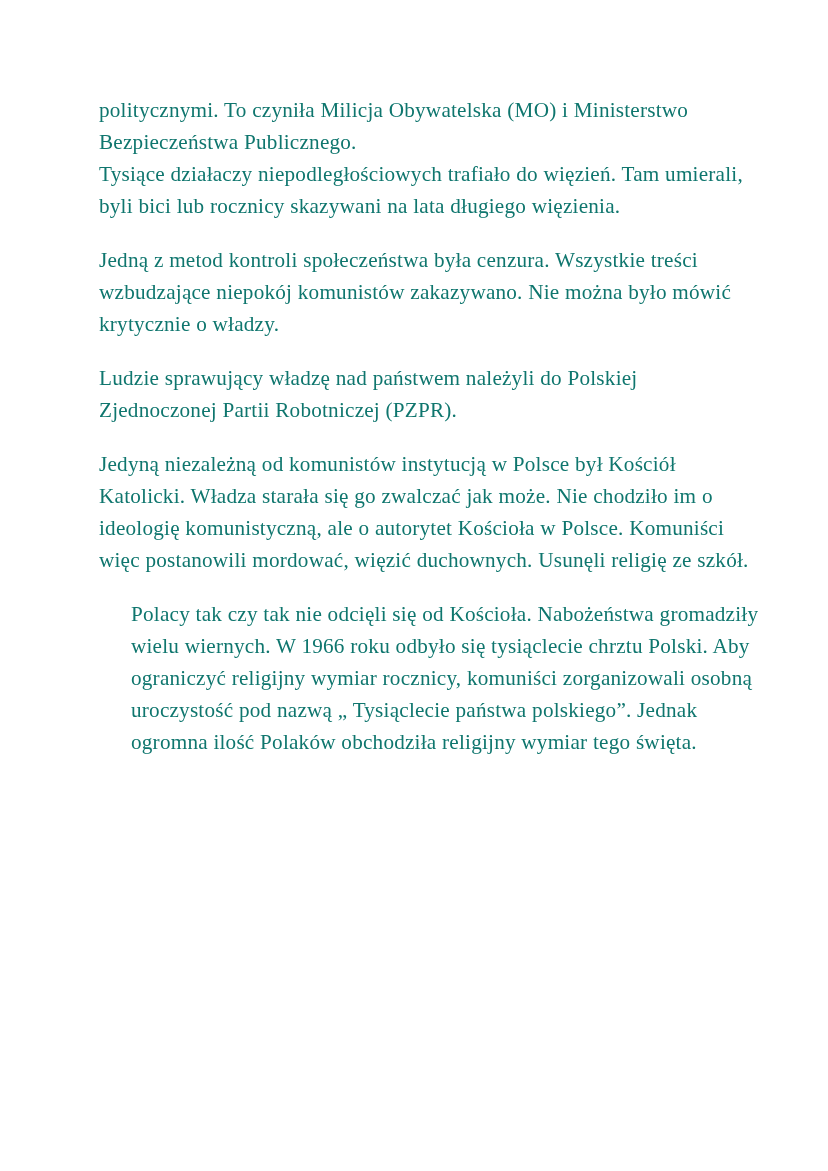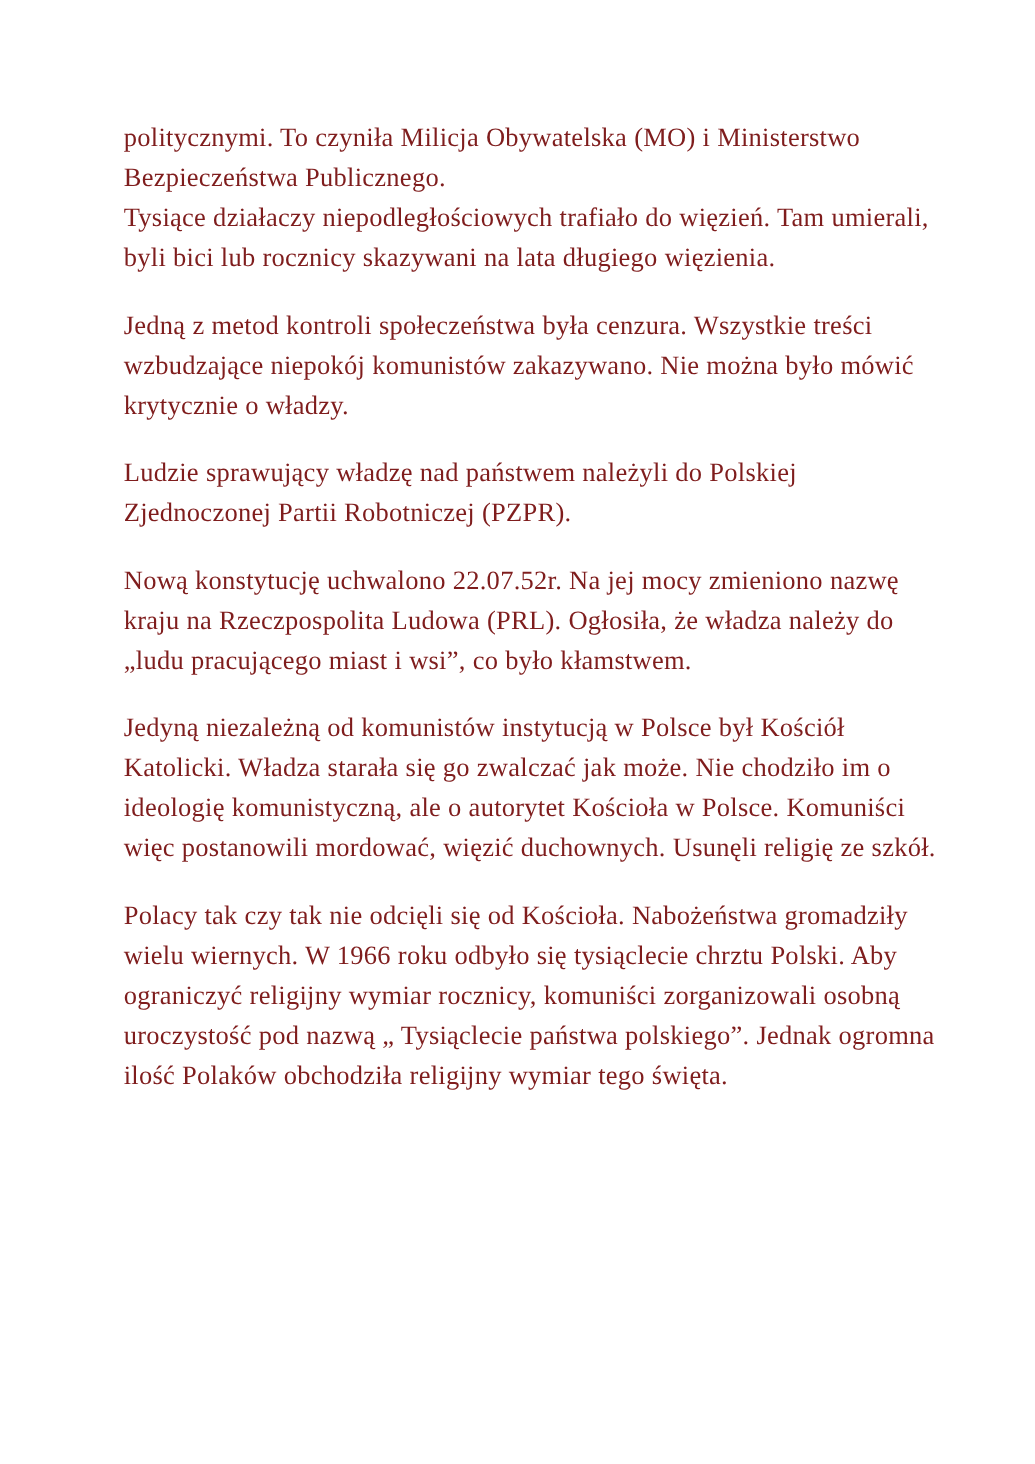--- a/index.html
+++ b/index.html
@@ -25,31 +25,32 @@
 
   .doc-body {
     position: absolute;
     left: 99px;
     top: 94px;
     width: 660px;
   }
 
   .para {
     margin: 0 0 22px 0;
-    color: #7f1d1d;
+    color: #0f766e;
     font-size: 21.2px;
     line-height: 32px;
     letter-spacing: 0.01em;
     text-align: left;
     word-spacing: 0.005em;
     -webkit-font-smoothing: antialiased;
   }
 
   .para:last-child {
     margin-bottom: 0;
+    margin-left: 32px;
   }
 
   
   .para .line-break-block {
     display: block;
   }
 </style>
 </head>
 <body>
 
@@ -59,20 +60,19 @@
     <p class="para">
       <span class="line-break-block">politycznymi. To czyniła Milicja Obywatelska (MO) i Ministerstwo Bezpieczeństwa Publicznego.</span>
       <span class="line-break-block">Tysiące działaczy niepodległościowych trafiało do więzień. Tam umierali, byli bici lub rocznicy skazywani na lata długiego więzienia.</span>
     </p>
 
     <p class="para">Jedną z metod kontroli społeczeństwa była cenzura. Wszystkie treści wzbudzające niepokój komunistów zakazywano. Nie można było mówić krytycznie o władzy.</p>
 
     <p class="para">Ludzie sprawujący władzę nad państwem należyli do Polskiej Zjednoczonej Partii Robotniczej (PZPR).</p>
 
 
-    <p class="para">Nową konstytucję uchwalono 22.07.52r. Na jej mocy zmieniono nazwę kraju na Rzeczpospolita Ludowa (PRL). Ogłosiła, że władza należy do „ludu pracującego miast i wsi”, co było kłamstwem.</p>
 
     <p class="para">Jedyną niezależną od komunistów instytucją w Polsce był Kościół Katolicki. Władza starała się go zwalczać jak może. Nie chodziło im o ideologię komunistyczną, ale o autorytet Kościoła w Polsce. Komuniści więc postanowili mordować, więzić duchownych. Usunęli religię ze szkół.</p>
 
     <p class="para">Polacy tak czy tak nie odcięli się od Kościoła. Nabożeństwa gromadziły wielu wiernych. W 1966 roku odbyło się tysiąclecie chrztu Polski. Aby ograniczyć religijny wymiar rocznicy, komuniści zorganizowali osobną uroczystość pod nazwą „ Tysiąclecie państwa polskiego”. Jednak ogromna ilość Polaków obchodziła religijny wymiar tego święta.</p>
 
   </div>
 </div>
 
 </body></html>

